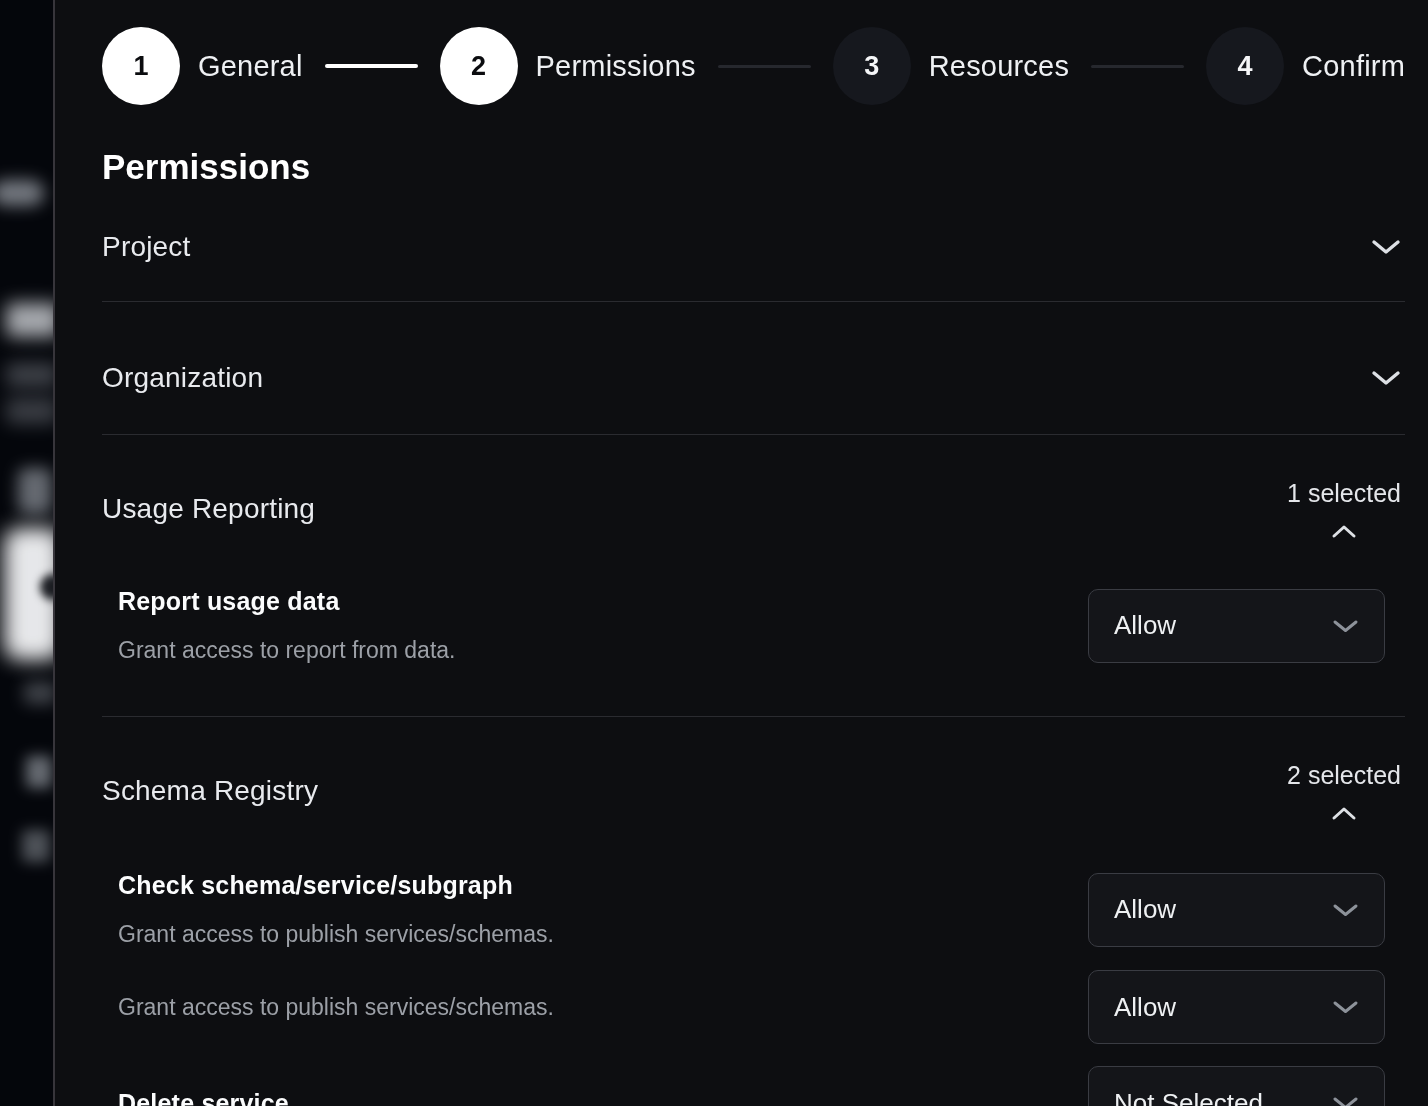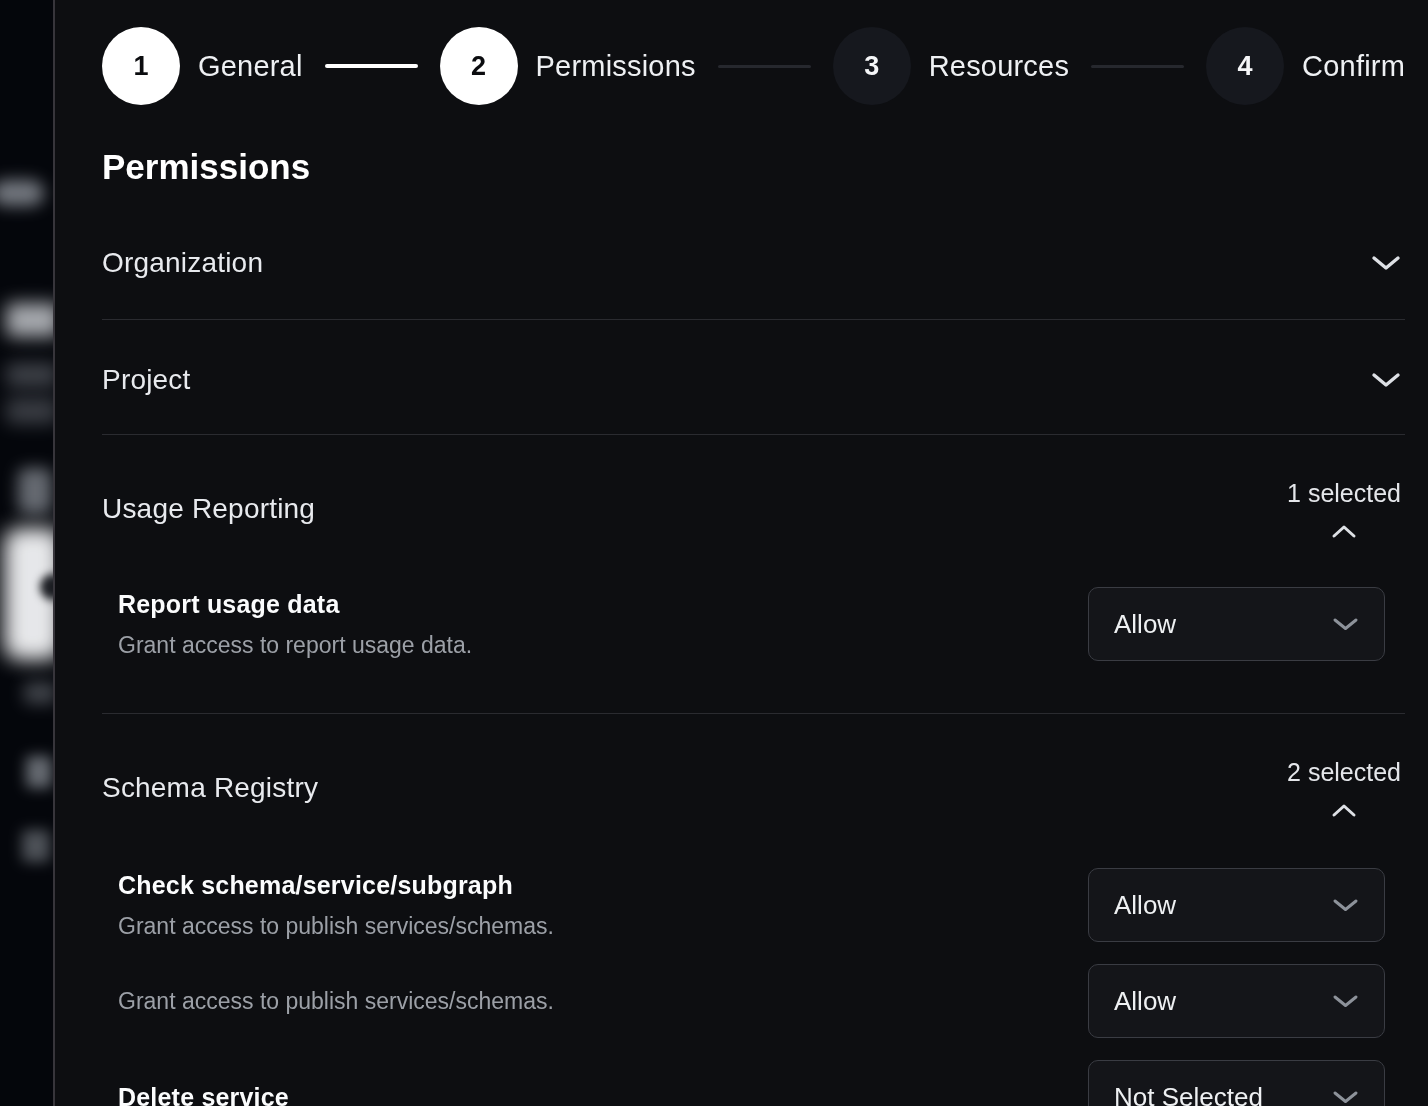--- a/index.html
+++ b/index.html
@@ -49,21 +49,21 @@
   .section-header { display:flex; justify-content:space-between; align-items:center; cursor:pointer; }
   .section-title { font-size:28px; font-weight:500; color:#e8eaee; letter-spacing:.2px; }
   .section-right { display:flex; align-items:center; gap:16px; margin-right:4px;flex-direction:column; }
   .selected-count { font-size:25px; color:#e4e6ea; }
   .sec-org  { padding:60px 0 40px; }
   .sec-proj { padding:44px 0 38px; }
   .sec-usage { padding:44px 0 52px; }
   .sec-schema { padding:44px 0 28px; }
   .rows { display:flex; flex-direction:column; gap:22px; margin-top:48px; }
   .perm-row { display:flex; justify-content:space-between; align-items:center; padding-left:16px; }
-  .perm-text { display:flex; flex-direction:column; gap:13px; }
+  .perm-text { display:flex; flex-direction:column; gap:21px; }
   .perm-title { font-size:25px; font-weight:700; color:#fbfcfd; letter-spacing:.2px; }
   .perm-desc { font-size:23px; color:#9ca0a7; }
   .select-btn {
     width:297px; height:74px; margin-right:20px; flex:0 0 auto;
     background:#141519; border:1px solid #3a3c43; border-radius:10px;
     display:flex; align-items:center; justify-content:space-between;
     padding:12px 25px; cursor:pointer;
   }
   .select-value { font-size:26px; color:#eef0f2; }
   .chev { display:block; }
@@ -105,34 +105,34 @@
       </div>
       <div class="connector todo"></div>
       <div class="step">
         <div class="step-circle todo">4</div>
         <div class="step-label">Confirm</div>
       </div>
     </div>
 
     <h1 class="page-title">Permissions</h1>
 
-    <div class="section sec-org">
-      <div class="section-header">
-        <div class="section-title">Organization</div>
+    <div class="section sec-proj">
+      <div class="section-header">
+        <div class="section-title">Project</div>
         <div class="section-right">
           <svg class="chev" width="30" height="18" viewBox="0 0 30 18">
             <polyline points="3,4 15,14 27,4" fill="none" stroke="#dde0e5" stroke-width="3.4" stroke-linecap="round" stroke-linejoin="round"></polyline>
           </svg>
         </div>
       </div>
     </div>
 
-    <div class="section sec-proj">
-      <div class="section-header">
-        <div class="section-title">Project</div>
+    <div class="section sec-org">
+      <div class="section-header">
+        <div class="section-title">Organization</div>
         <div class="section-right">
           <svg class="chev" width="30" height="18" viewBox="0 0 30 18">
             <polyline points="3,4 15,14 27,4" fill="none" stroke="#dde0e5" stroke-width="3.4" stroke-linecap="round" stroke-linejoin="round"></polyline>
           </svg>
         </div>
       </div>
     </div>
 
     <div class="section sec-usage">
       <div class="section-header">
@@ -141,21 +141,21 @@
           <span class="selected-count">1 selected</span>
           <svg class="chev" width="26" height="15" viewBox="0 0 26 15">
             <polyline points="3,12 13,3 23,12" fill="none" stroke="#dde0e5" stroke-width="3" stroke-linecap="round" stroke-linejoin="round"></polyline>
           </svg>
         </div>
       </div>
       <div class="rows">
         <div class="perm-row">
           <div class="perm-text">
             <div class="perm-title">Report usage data</div>
-            <div class="perm-desc">Grant access to report usage data.</div>
+            <div class="perm-desc">Grant access to report from data.</div>
           </div>
           <div class="select-btn">
             <span class="select-value">Allow</span>
             <svg class="chev" width="27" height="16" viewBox="0 0 27 16">
               <polyline points="3,4 13.5,12.5 24,4" fill="none" stroke="#8d929a" stroke-width="3" stroke-linecap="round" stroke-linejoin="round"></polyline>
             </svg>
           </div>
         </div>
       </div>
     </div>

